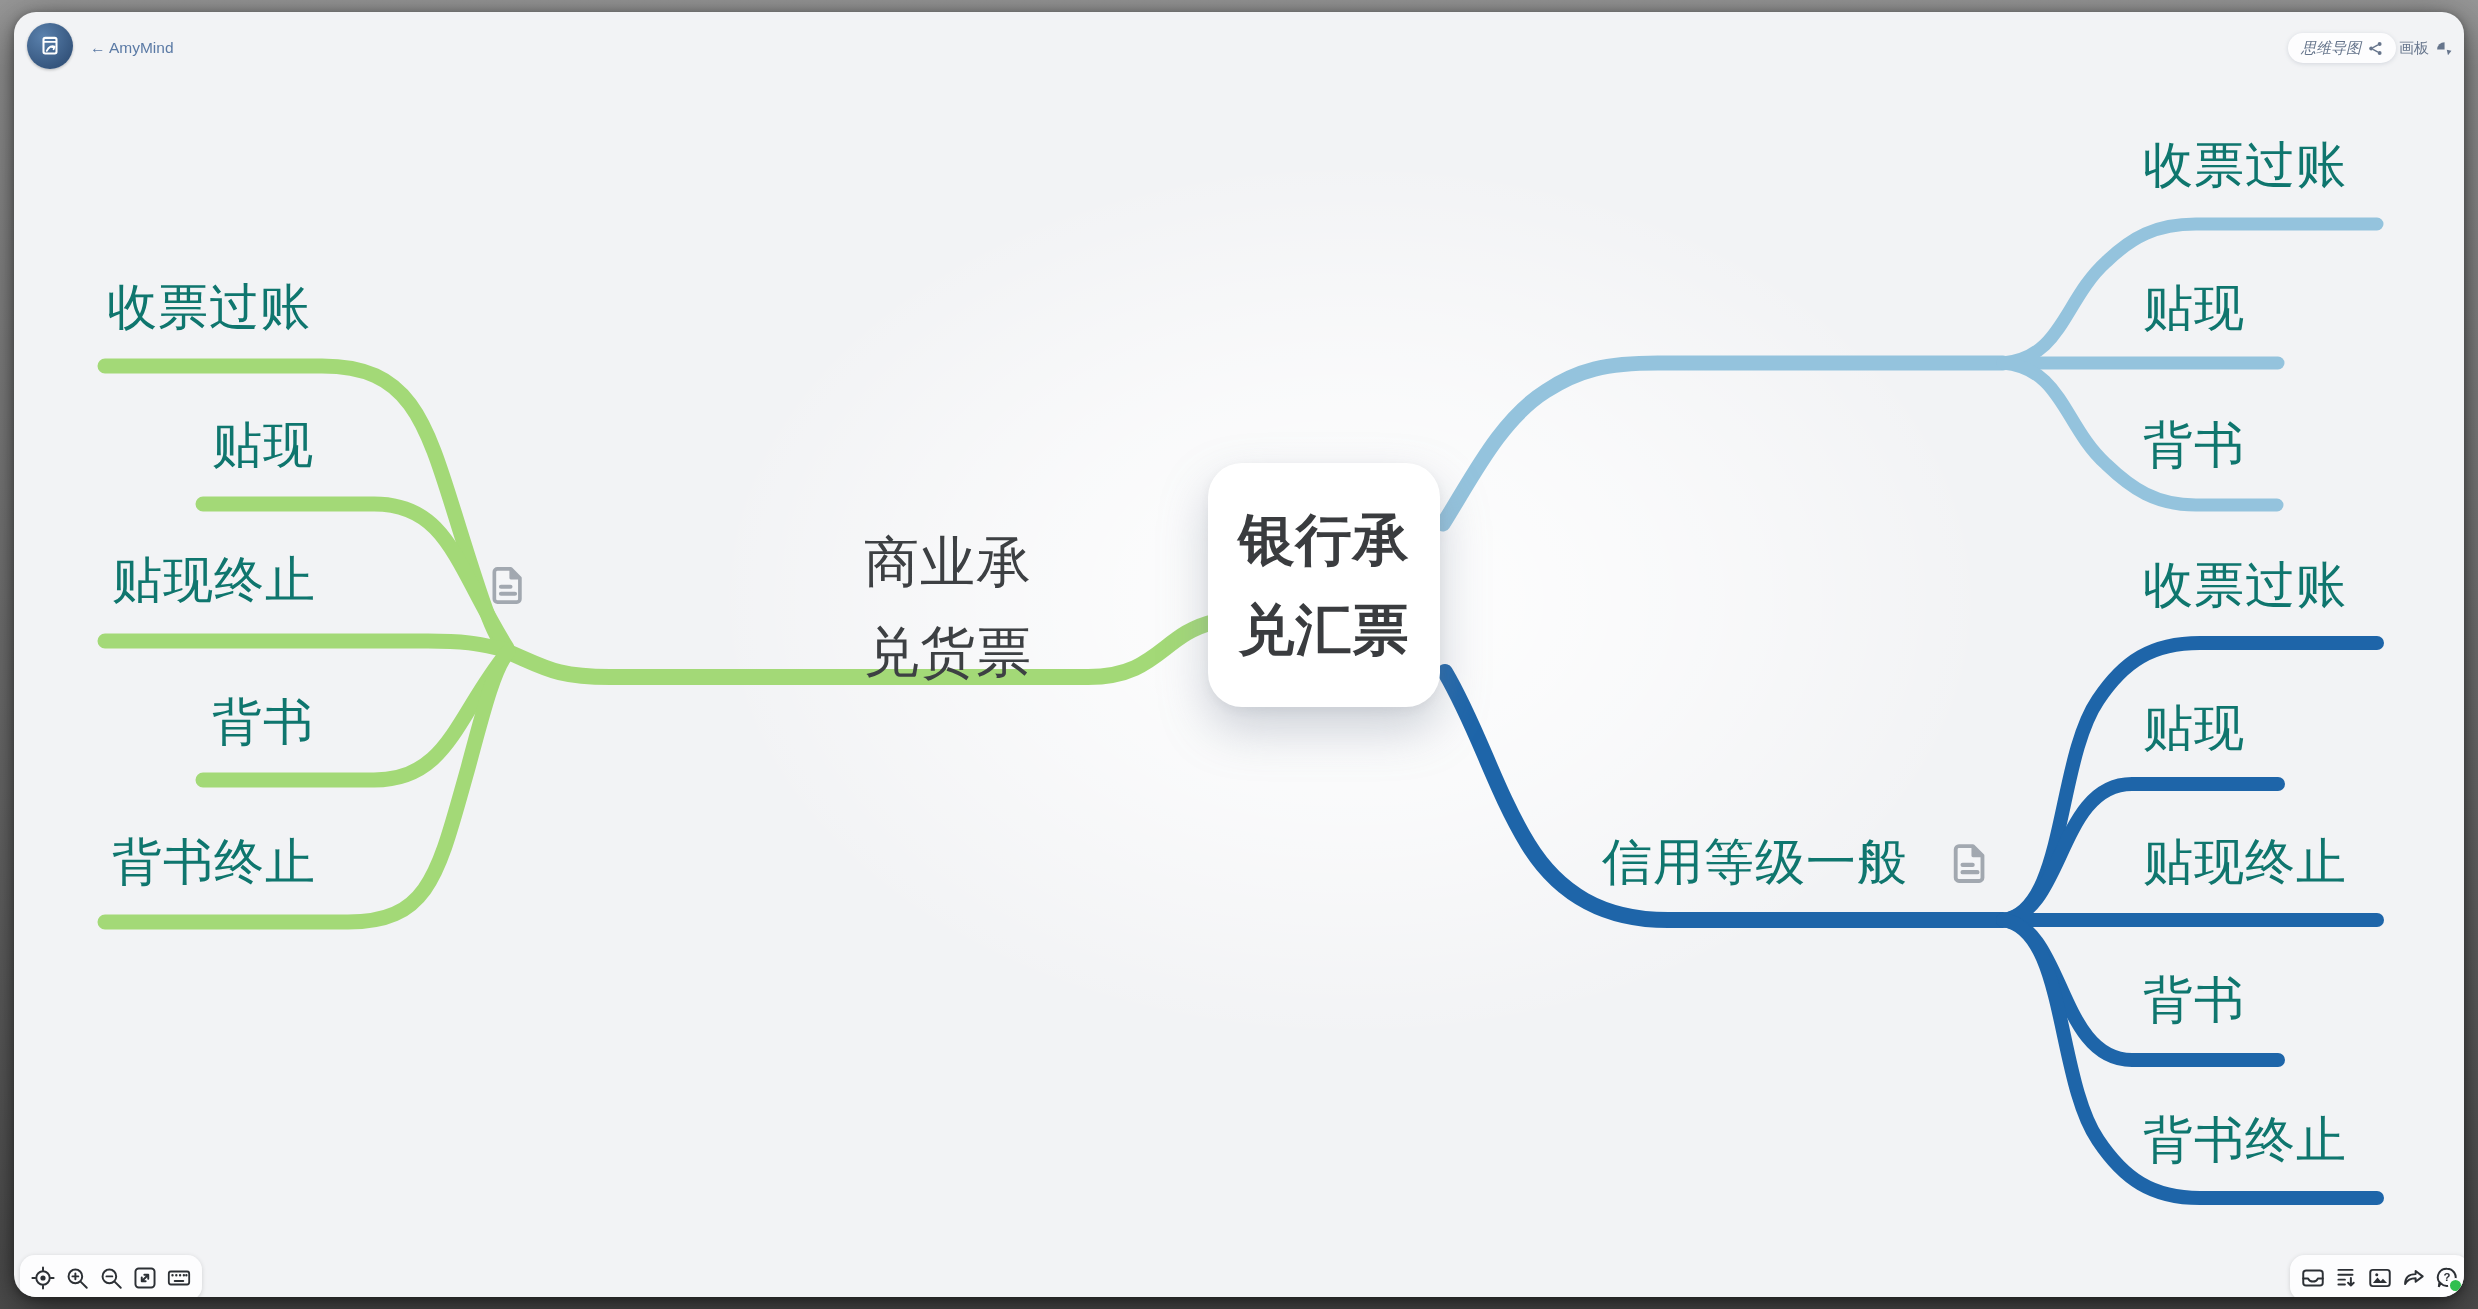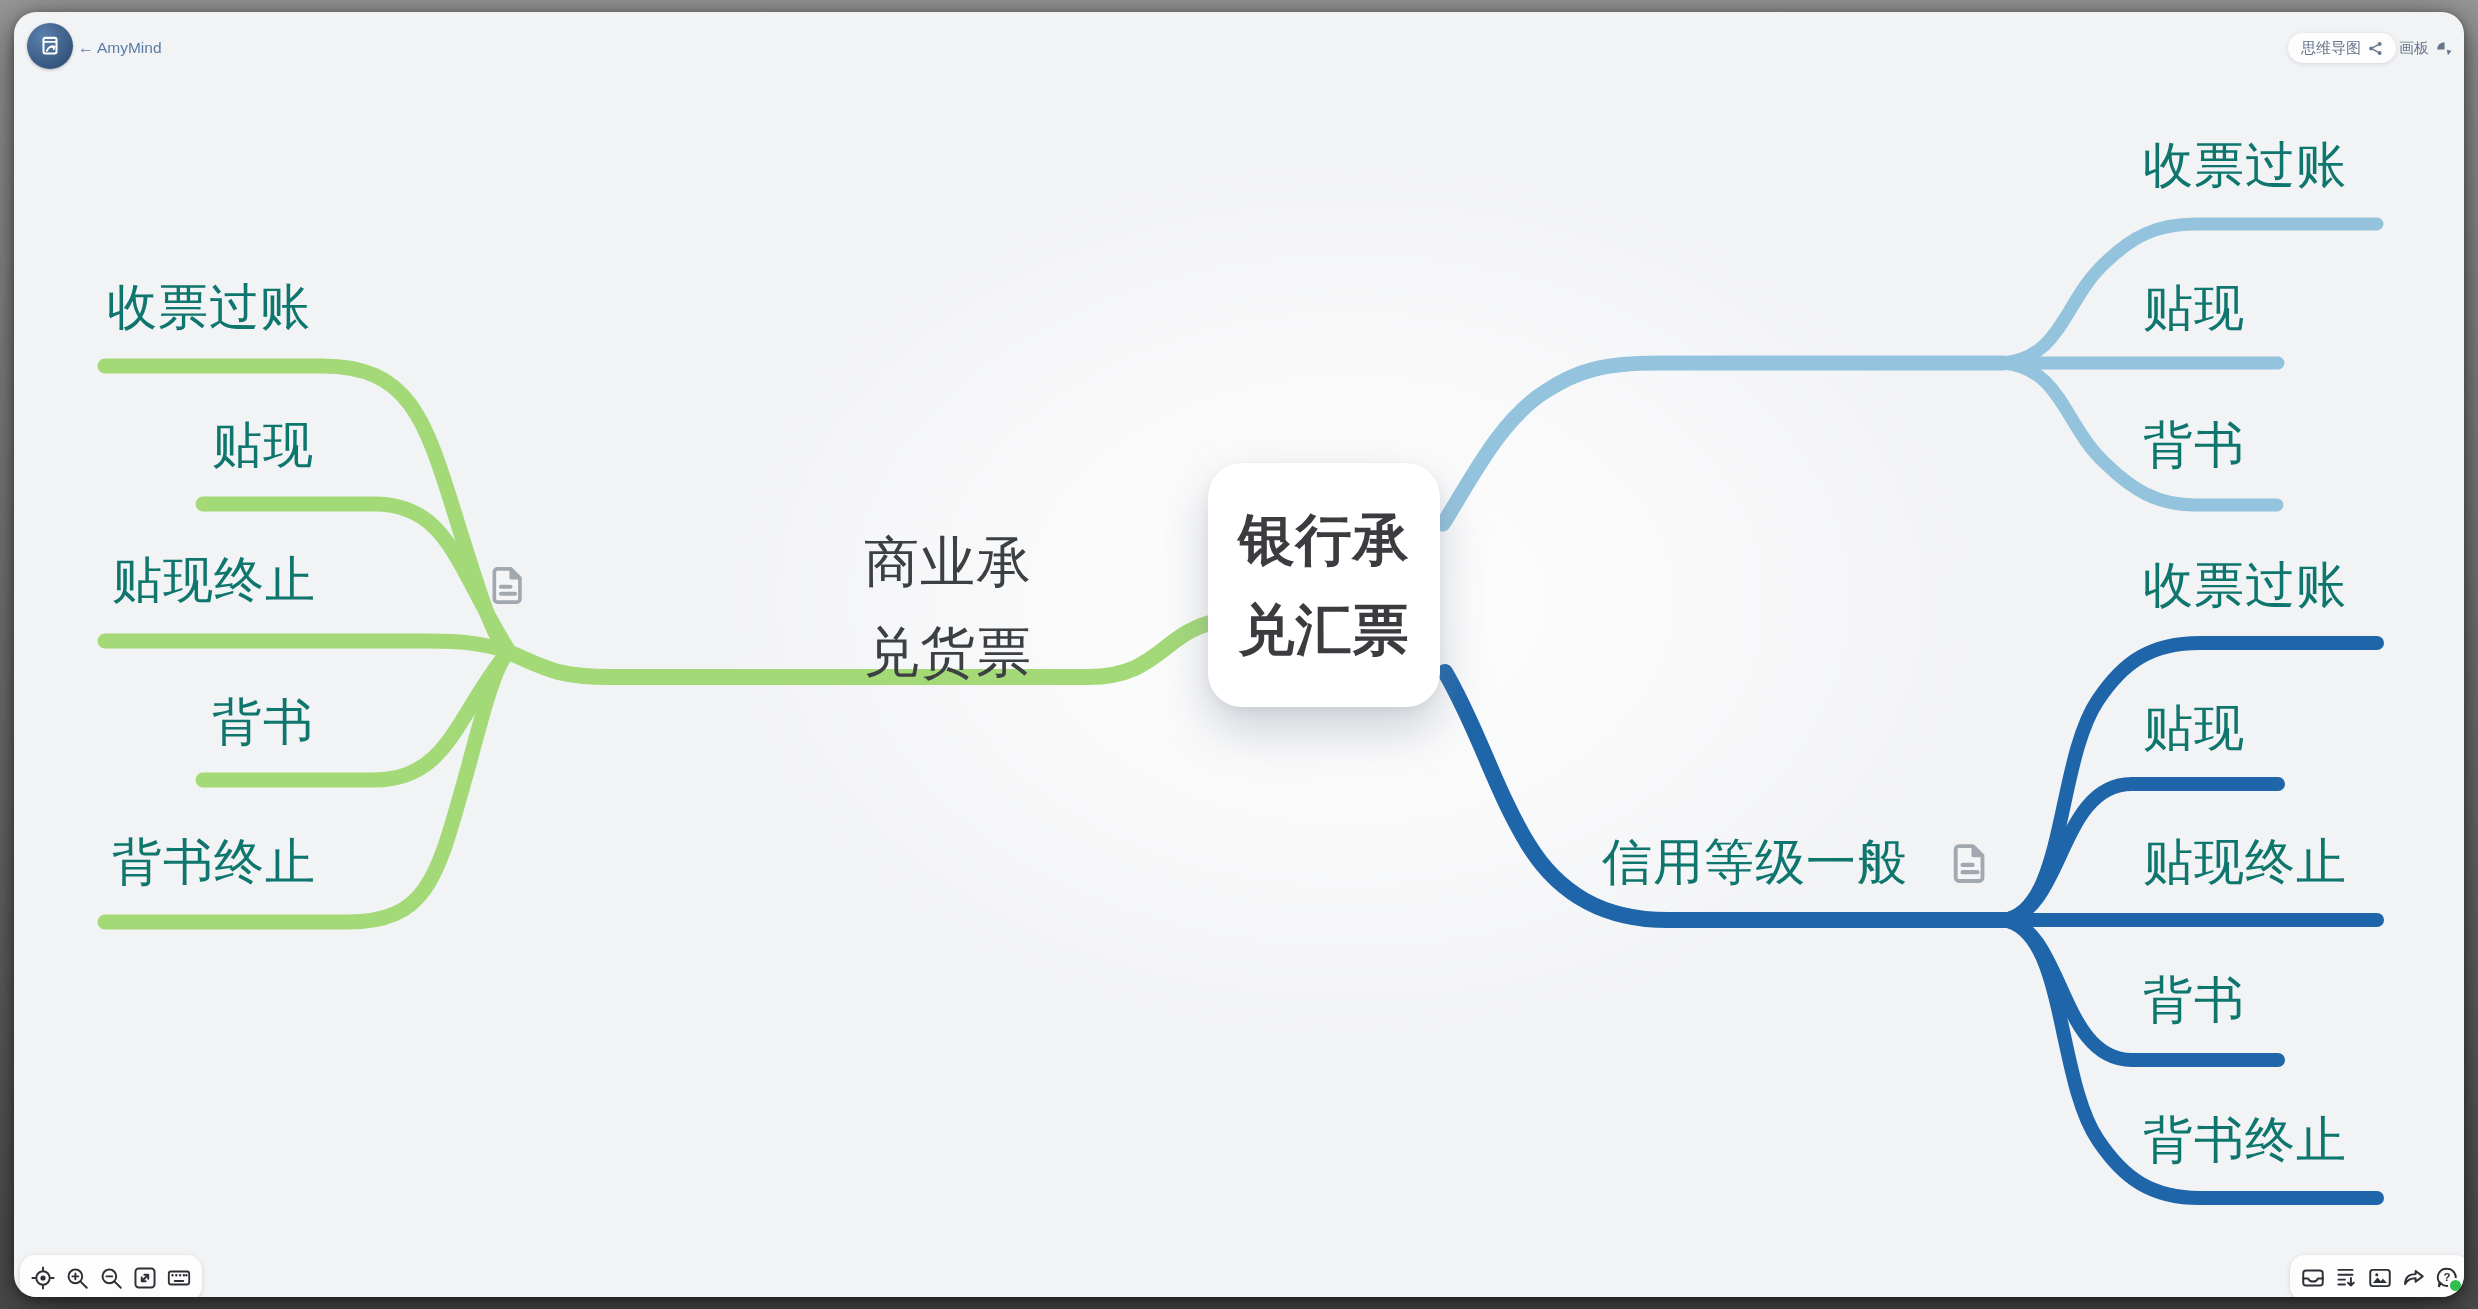--- a/index.html
+++ b/index.html
@@ -22,26 +22,26 @@
   }
   svg.map{position:absolute;left:0;top:0;}
   
   .logo{
     position:absolute;left:27px;top:23px;width:46px;height:46px;border-radius:50%;
     background:radial-gradient(circle at 35% 30%,#5a81ad,#34547c 75%);
     display:flex;align-items:center;justify-content:center;
     box-shadow:0 1px 3px rgba(0,0,0,.25);
   }
   .back-link{
-    position:absolute;left:78px;top:39px;font-size:15.5px;color:#5b7aa5;cursor:pointer;
+    position:absolute;left:90px;top:39px;font-size:15.5px;color:#5b7aa5;cursor:pointer;
   }
   .mode-pill{
     position:absolute;left:2288px;top:33px;height:30px;padding:0 13px;
     background:#fdfdfe;border-radius:15px;display:flex;align-items:center;gap:7px;
-    font-size:15px;color:#66758c;box-shadow:0 1px 4px rgba(120,130,150,.25);cursor:pointer;
+    font-size:15px;color:#66758c;box-shadow:0 1px 4px rgba(120,130,150,.25);cursor:pointer;font-style:italic;
   }
   .mode-board{
     position:absolute;left:2399px;top:33px;height:30px;display:flex;align-items:center;gap:6px;
     font-size:15px;color:#66758c;cursor:pointer;text-align:center;
   }
   
   .lbl{
     position:absolute;font-size:50px;line-height:58px;color:#0f766e;font-weight:400;
     white-space:nowrap;letter-spacing:1px;cursor:default;
   }

